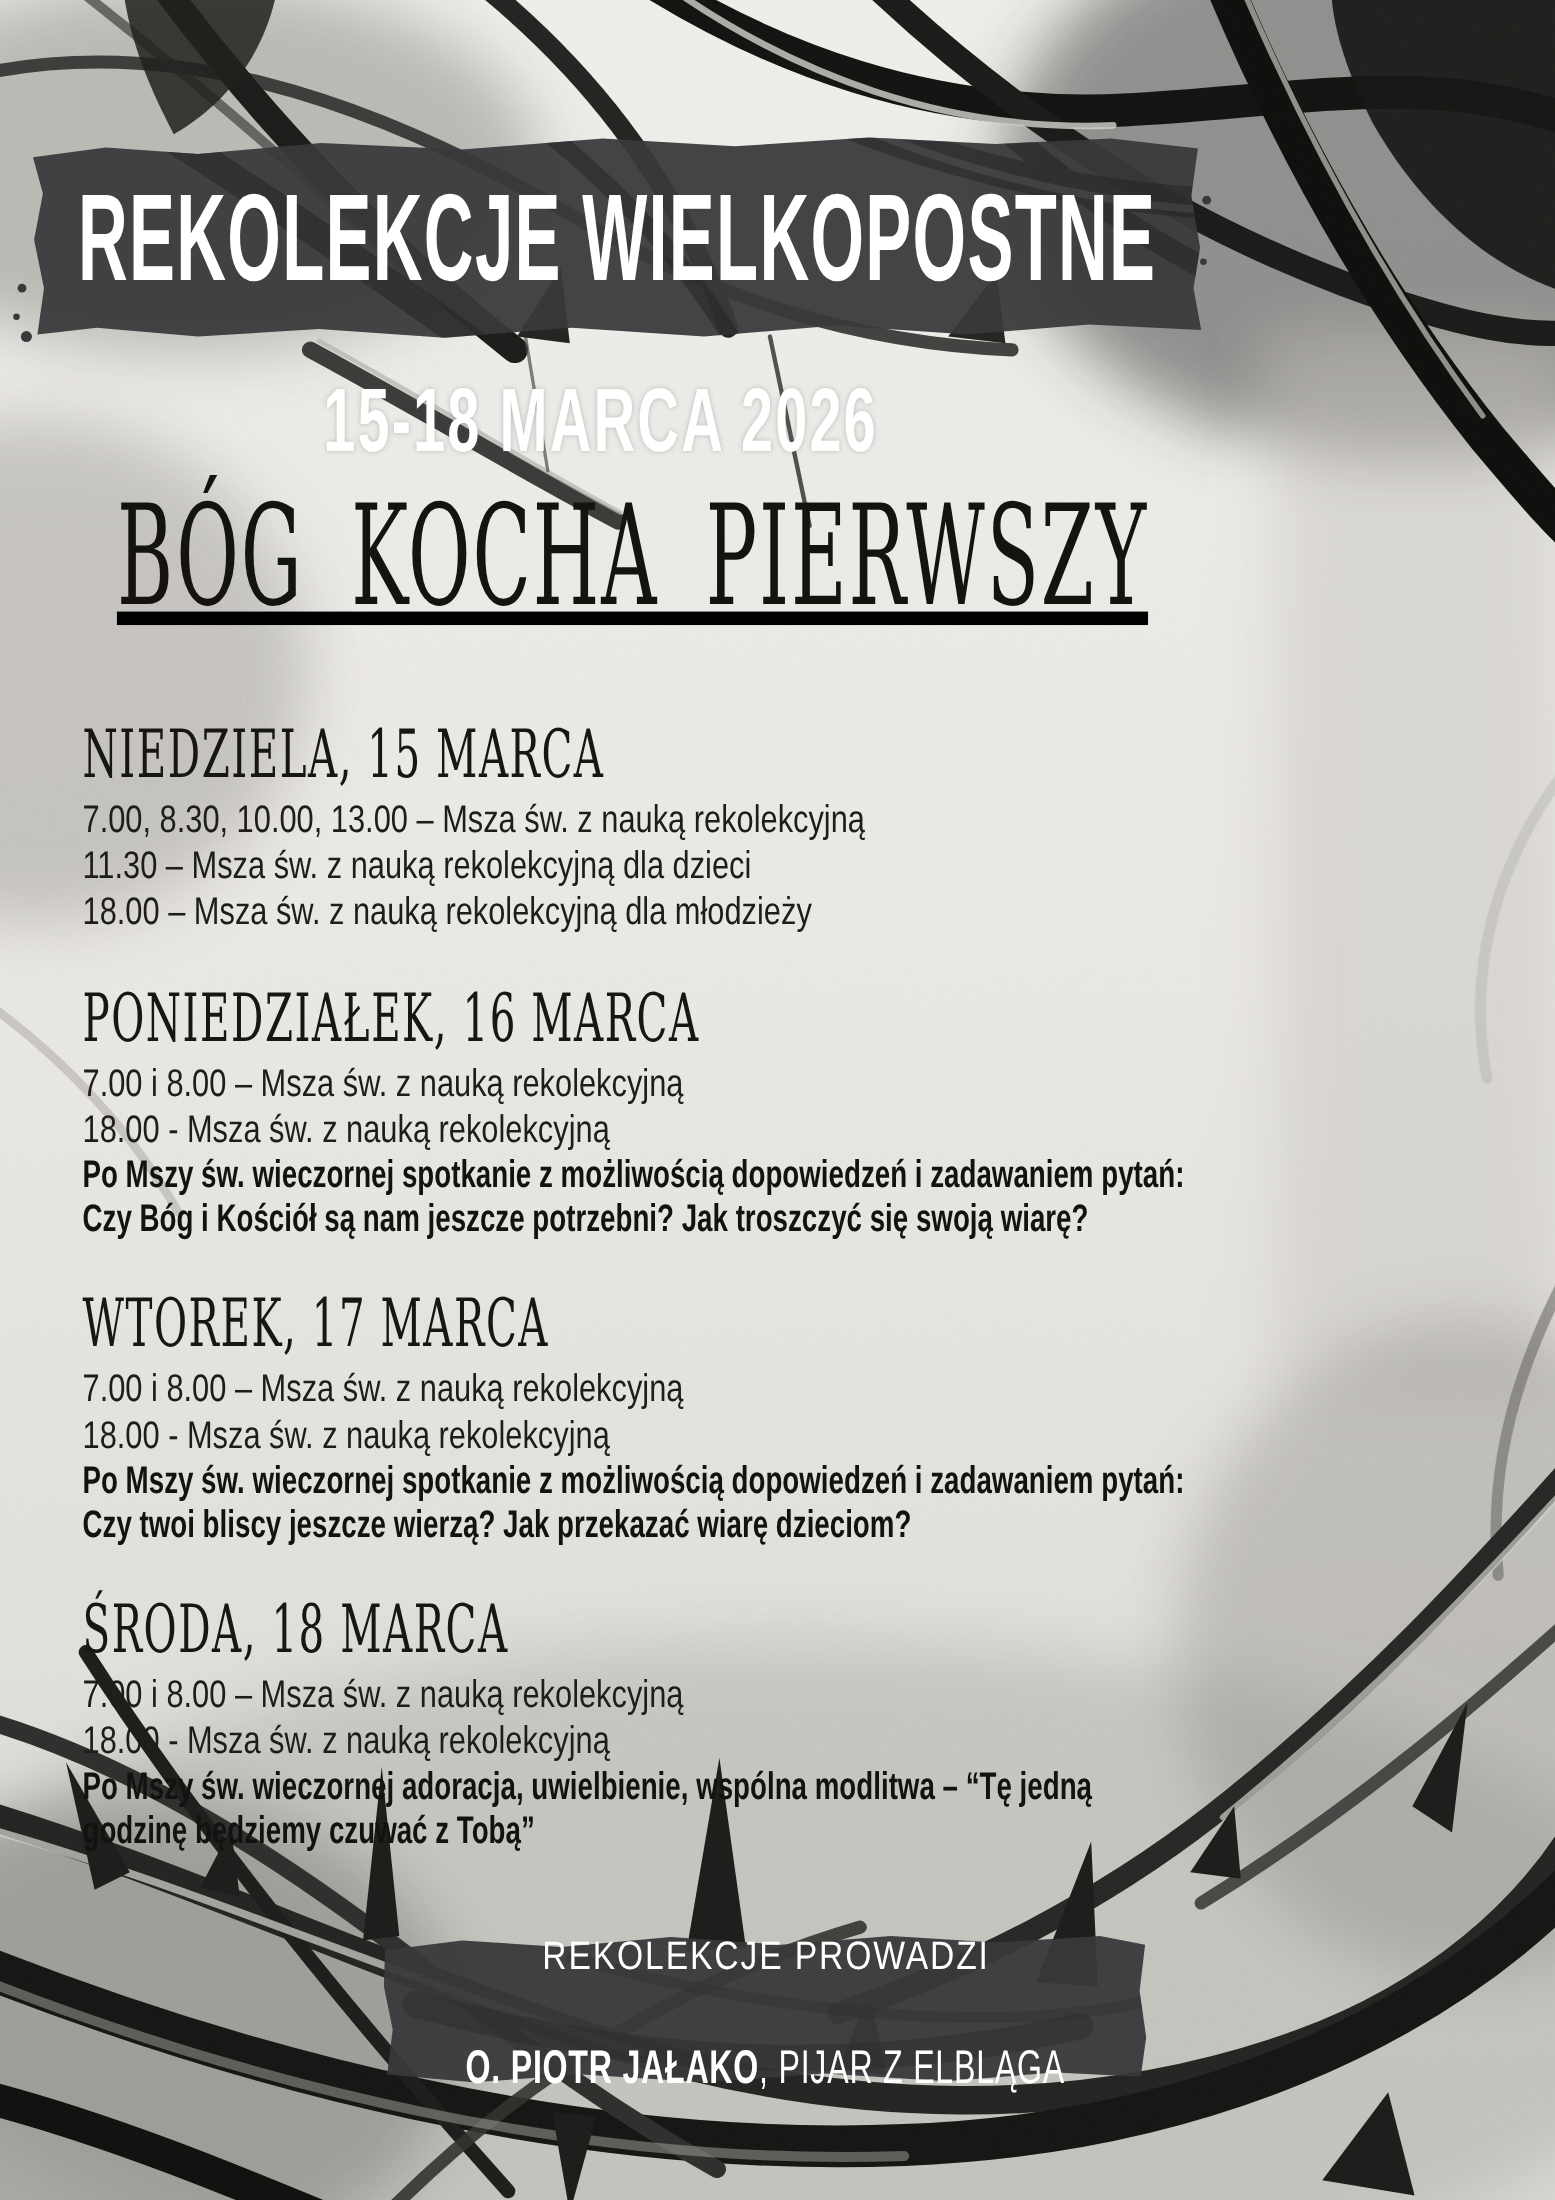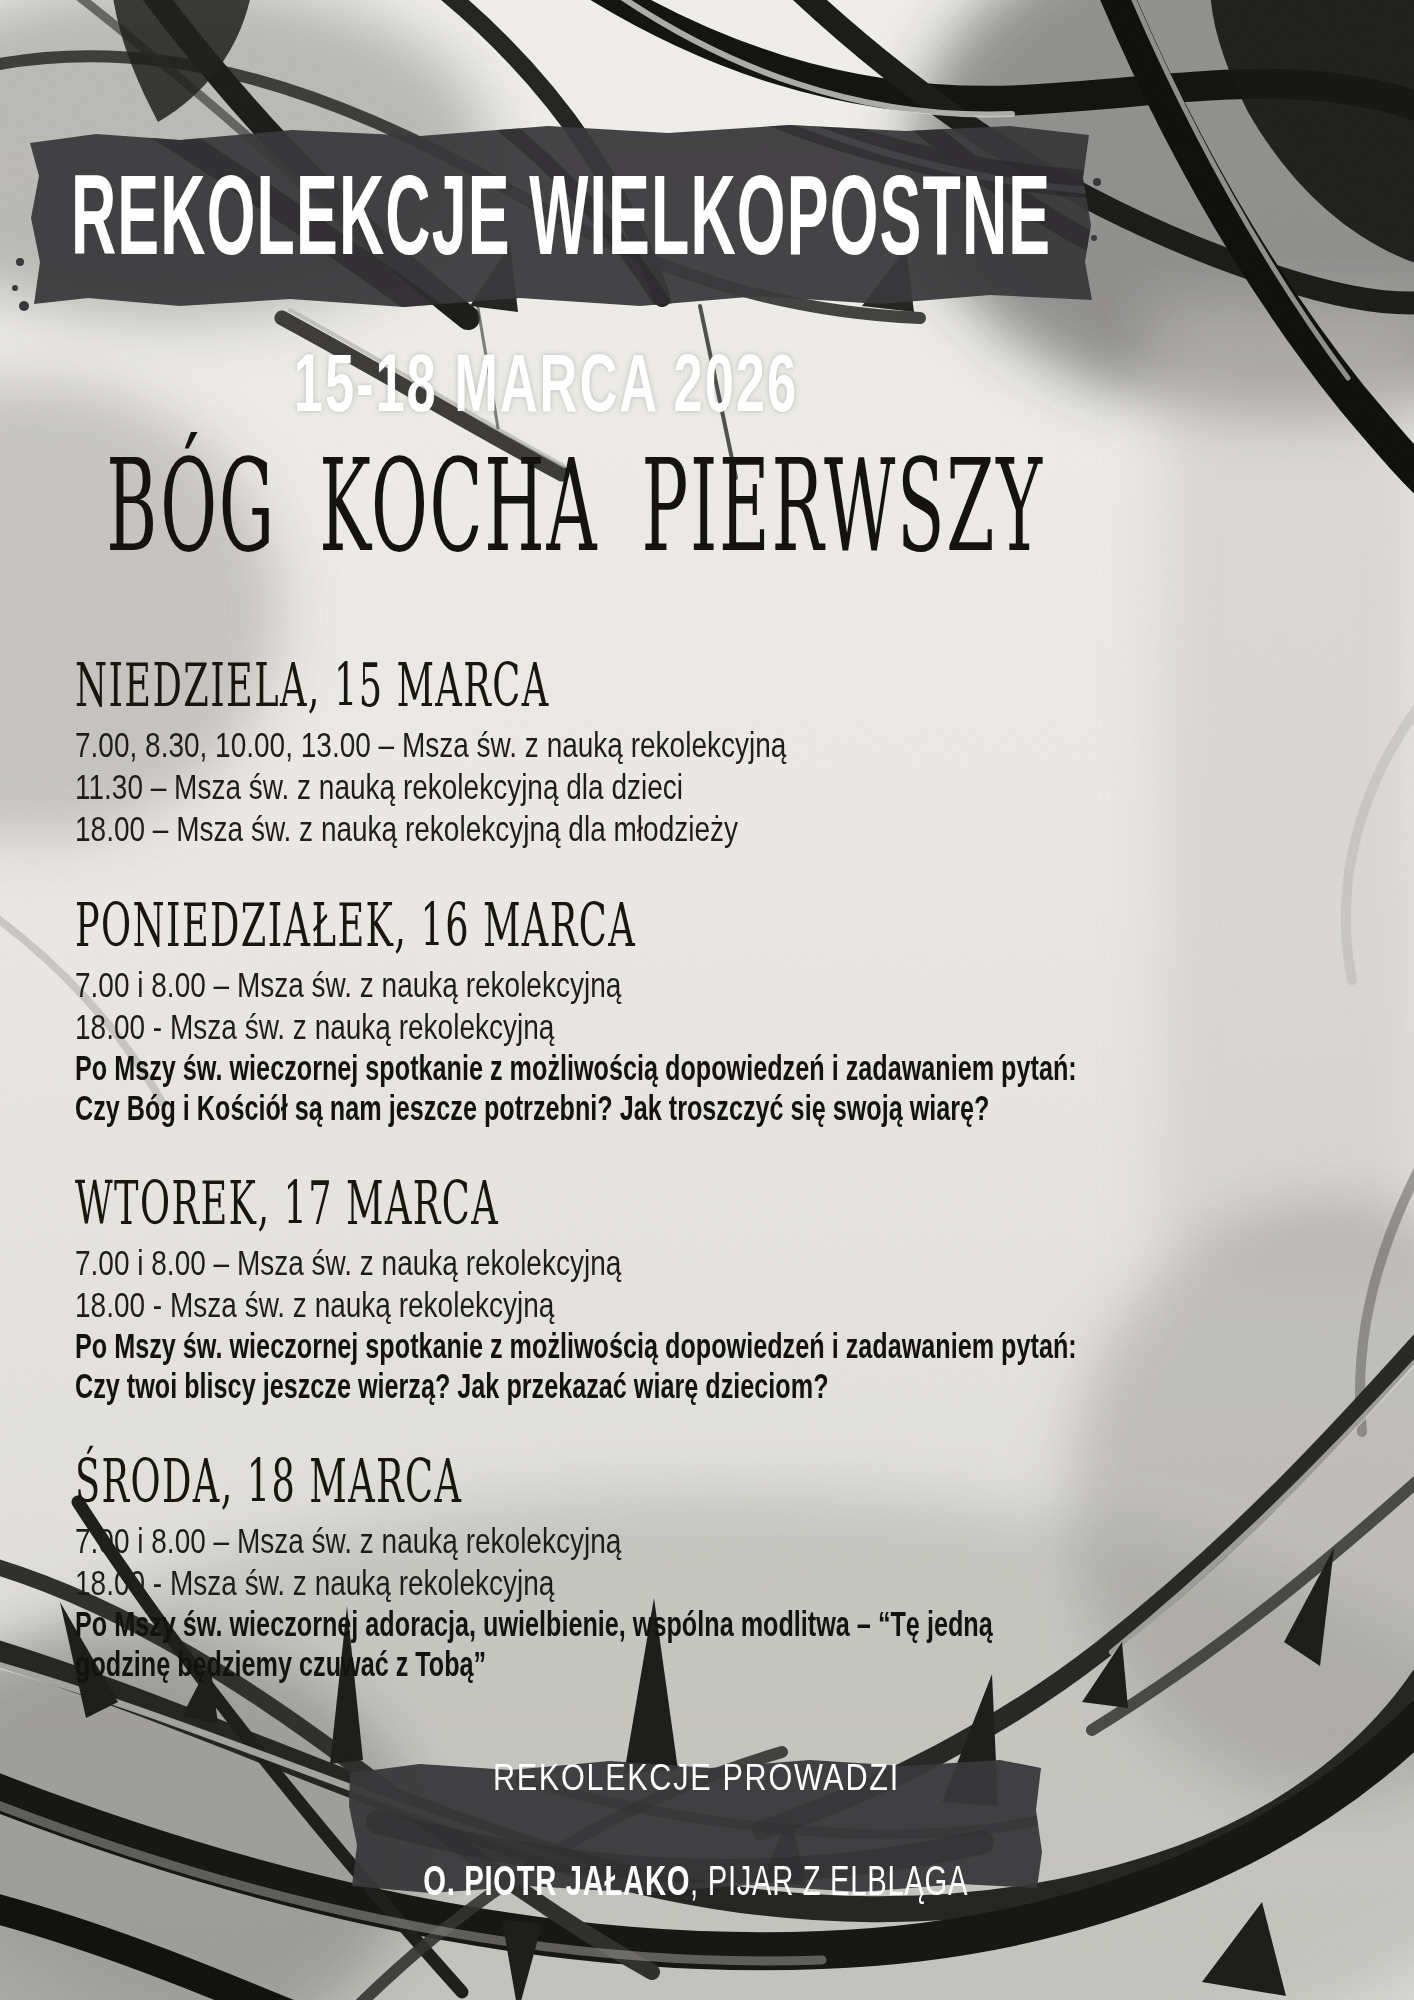--- a/index.html
+++ b/index.html
@@ -23,21 +23,21 @@
   
   .date-row{position:absolute;left:30px;top:342px;width:1032px;height:96px;
     display:flex;align-items:flex-start;justify-content:center;}
   .date-row span{display:inline-block;white-space:nowrap;color:var(--white);
     font:700 82px/1 "Liberation Sans",sans-serif;letter-spacing:3px;
     transform:scale(0.64,1.0);transform-origin:center;
     text-shadow:0 0 6px rgba(90,90,90,.35);}
 
   
   .main-title{position:absolute;left:20px;top:442px;width:1110px;height:128px;
-    display:flex;align-items:center;justify-content:center;}
+    display:flex;align-items:center;justify-content:center;text-decoration:underline;}
   .main-title span{display:inline-block;white-space:nowrap;color:#141310;
     font:400 124px/1 "DejaVu Serif",serif;letter-spacing:3px;word-spacing:0.28em;
     transform:scale(0.56,1.02);transform-origin:center;}
 
   
   .schedule{position:absolute;left:75px;top:662px;width:1310px;}
   .section{margin-bottom:52px;}
   .sec-header{white-space:nowrap;color:#17160f;
     font:400 54px/54px "DejaVu Serif",serif;letter-spacing:2px;
     transform:scale(0.68,1.12);transform-origin:left bottom;margin-bottom:8px;}

